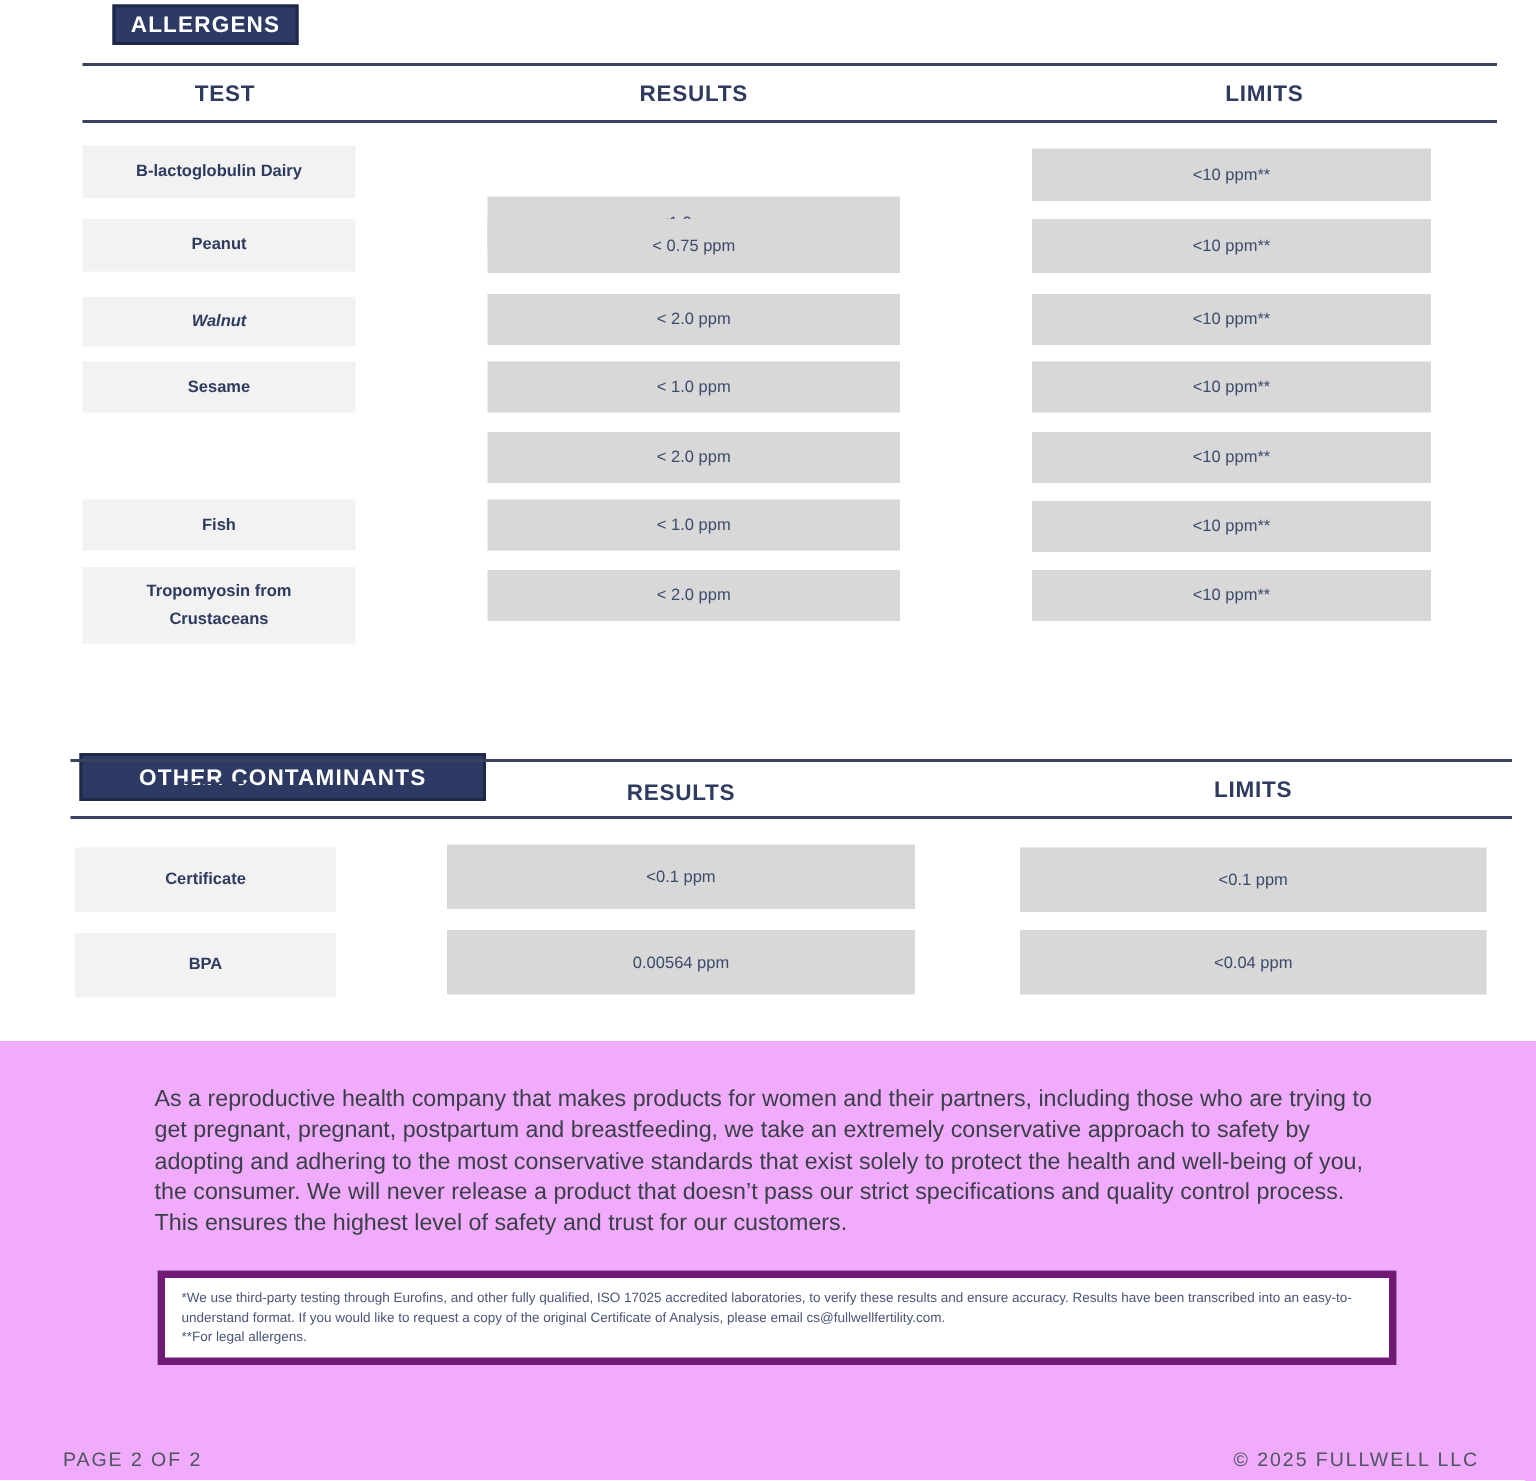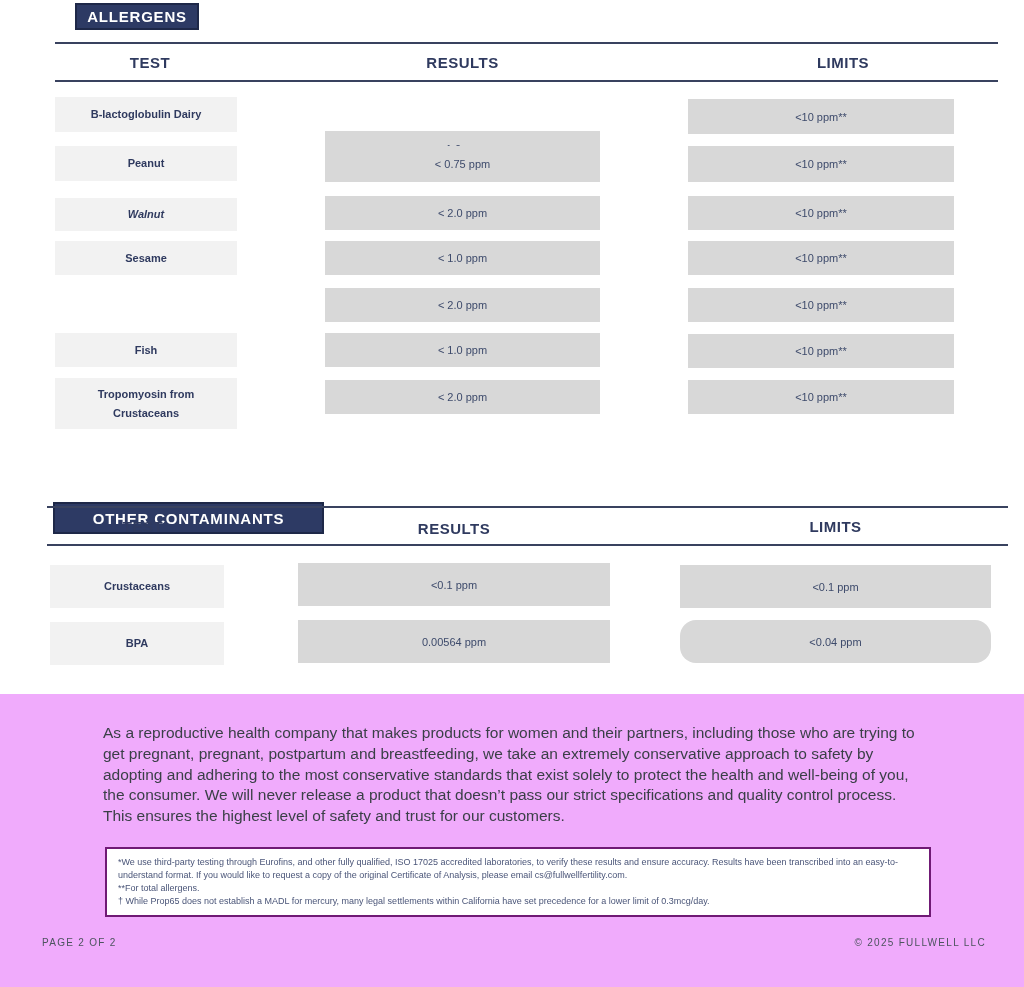--- a/index.html
+++ b/index.html
@@ -64,31 +64,32 @@
 
   
   .footer-block { background: #f0abfc; }
   .footer-paragraph {
     color: #3a3f47;
     font-size: 15.5px;
     line-height: 20.8px;
   }
   .disclaimer-box {
     background: #ffffff;
-    border: 2px solid #701a75;
+    border: 5px solid #701a75;
     padding: 7px 11px;
     color: #4a5578;
     font-size: 9px;
     line-height: 13px;
   }
   .disclaimer-box div { margin: 0; }
   .page-footer-text {
     color: #4c545e;
-    font-size: 10px;
+    font-size: 13px;
     letter-spacing: 1.3px;
+    margin-top: 28px;
   }
 </style>
 </head>
 <body>
 
 <div class="page">
 
   <div class="abs badge" style="left:75px; top:3px; width:124px; height:27px;">
     <span>ALLERGENS</span>
   </div>
@@ -133,35 +134,34 @@
   </div>
 
   <div class="abs rule" style="left:47px; top:506px; width:961px;"></div>
 
   <div class="abs col-header" style="left:47px; top:516px; width:192px;">TEST</div>
   <div class="abs col-header" style="left:298px; top:518px; width:312px;">RESULTS</div>
   <div class="abs col-header" style="left:680px; top:516px; width:311px;">LIMITS</div>
 
   <div class="abs rule" style="left:47px; top:544px; width:961px;"></div>
 
-  <div class="abs cell cell-test" style="left:50px; top:565px; width:174px; height:43px;">Crustaceans</div>
+  <div class="abs cell cell-test" style="left:50px; top:565px; width:174px; height:43px;">Certificate</div>
   <div class="abs cell cell-val" style="left:298px; top:563px; width:312px; height:43px;">&lt;0.1 ppm</div>
   <div class="abs cell cell-val" style="left:680px; top:565px; width:311px; height:43px;">&lt;0.1 ppm</div>
 
   <div class="abs cell cell-test" style="left:50px; top:622px; width:174px; height:43px;">BPA</div>
   <div class="abs cell cell-val" style="left:298px; top:620px; width:312px; height:43px;">0.00564 ppm</div>
-  <div class="abs cell cell-val" style="left:680px; top:620px; width:311px; height:43px;border-radius:16px;">&lt;0.04 ppm</div>
+  <div class="abs cell cell-val" style="left:680px; top:620px; width:311px; height:43px;">&lt;0.04 ppm</div>
 
   <div class="abs footer-block" style="left:0; top:694px; width:1024px; height:293px;">
 
     <div class="abs footer-paragraph" style="left:103px; top:29px; width:824px;">As a reproductive health company that makes products for women and their partners, including those who are trying to get pregnant, pregnant, postpartum and breastfeeding, we take an extremely conservative approach to safety by adopting and adhering to the most conservative standards that exist solely to protect the health and well-being of you, the consumer. We will never release a product that doesn’t pass our strict specifications and quality control process. This ensures the highest level of safety and trust for our customers.</div>
 
     <div class="abs disclaimer-box" style="left:105px; top:153px; width:826px;">
       <div>*We use third-party testing through Eurofins, and other fully qualified, ISO 17025 accredited laboratories, to verify these results and ensure accuracy. Results have been transcribed into an easy-to-understand format. If you would like to request a copy of the original Certificate of Analysis, please email cs@fullwellfertility.com.</div>
-      <div>**For total allergens.</div>
-      <div>† While Prop65 does not establish a MADL for mercury, many legal settlements within California have set precedence for a lower limit of 0.3mcg/day.</div>
+      <div>**For legal allergens.</div>
     </div>
 
     <div class="abs page-footer-text" style="left:42px; top:243px;">PAGE 2 OF 2</div>
     <div class="abs page-footer-text" style="right:38px; top:243px; text-align:right;">© 2025 FULLWELL LLC</div>
   </div>
 
 </div>
 
 </body></html>

